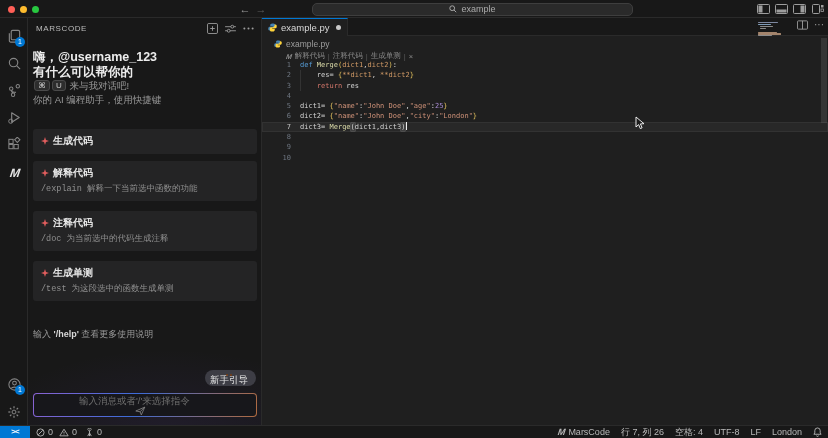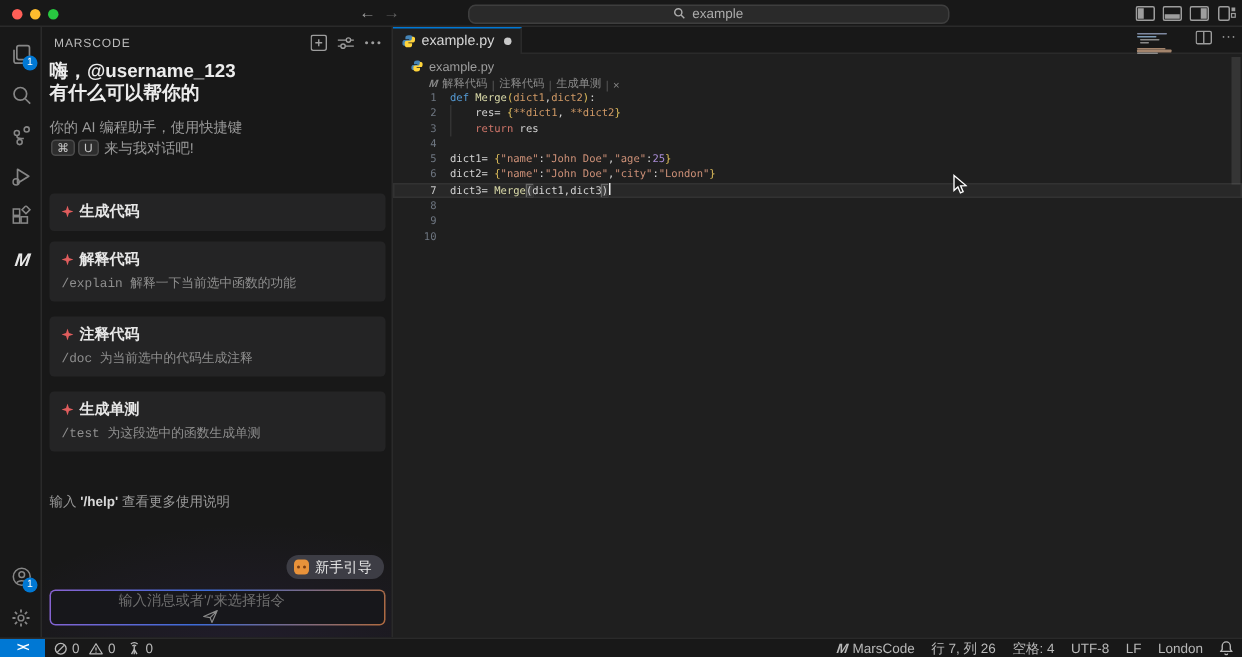--- a/index.html
+++ b/index.html
@@ -29,33 +29,33 @@
   .badge { position:absolute; right:3px; bottom:3px; min-width:10px; height:10px; border-radius:5px;
     background:#0078d4; color:#fff; font-size:7px; line-height:10px; text-align:center; padding:0 1px; }
   .m-logo { font-style:italic; font-weight:bold; font-size:12px; transform:skewX(-8deg); letter-spacing:-1px; }
   
   .sidebar { position:absolute; left:28px; top:18px; width:234px; height:407px; background:#181818;
     border-right:1px solid #2a2a2a; overflow:hidden;
     background-image:radial-gradient(ellipse 260px 120px at 60% 102%, rgba(110,70,210,0.10), transparent 70%); }
   .sb-title { position:absolute; left:8px; top:6px; font-size:8px; letter-spacing:0.6px; color:#bbbbbb; }
   .sb-head-icons { position:absolute; right:6px; top:3px; display:flex; gap:4px; }
   .sb-head-icons .ic { width:14px; height:14px; display:flex; align-items:center; justify-content:center; color:#9d9d9d; }
-  .greeting { position:absolute; left:5px; top:22px; font-size:12.5px; font-weight:bold; color:#ececec; line-height:15px; }
+  .greeting { position:absolute; left:5px; top:32px; font-size:12.5px; font-weight:bold; color:#ececec; line-height:15px; }
   .subtitle { position:absolute; left:5px; top:61px; font-size:9.5px; color:#9a9a9a; line-height:14px; }
   .keycap { display:inline-block; padding:0 3px; height:11px; line-height:10px; font-size:8px; color:#c8c8c8;
     background:#2d2d2d; border:1px solid #4a4a4a; border-radius:3px; margin:0 1px; vertical-align:1px; }
   .cards { position:absolute; left:5px; top:111px; width:224px; }
   .card { background:#242425; border-radius:3px; padding:5px 8px 6px 8px; margin-bottom:10px;font-family:Liberation Mono, monospace; }
   .card:first-child { margin-bottom:7px; }
   .card-title { font-size:10px; font-weight:bold; color:#e6e6e6; display:flex; align-items:center; gap:4px; }
   .card-desc { font-size:8.5px; color:#8f8f8f; margin-top:3px; }
   .hint { position:absolute; left:5px; top:285px; font-size:9px; color:#9a9a9a;margin-top:25px; }
   .hint b { color:#d8d8d8; }
   .onboard { position:absolute; right:5px; top:352px; height:16px; padding:0 8px 0 5px; background:#3d3d45;
-    border-radius:9px; display:flex; align-items:center; gap:4px; font-size:9.5px; color:#e3e3e3; }
+    border-radius:9px; display:flex; align-items:center; gap:4px; font-size:9.5px; color:#e3e3e3;flex-direction:column; }
   .mascot { width:10px; height:10px; border-radius:3px; background:#e8923a; position:relative; }
   .mascot::after { content:""; position:absolute; left:2px; top:4px; width:2px; height:2px; border-radius:50%;
     background:#7a3c10; box-shadow:4px 0 0 #7a3c10; }
   .chat-input-wrap { position:absolute; left:5px; top:375px; width:224px; height:24px; border-radius:4px; padding:1px;
     background:linear-gradient(110deg,#8a63d2,#3d6bd8 45%,#b06a3f 100%); }
   .chat-input-inner { width:100%; height:100%; background:#17171b; border-radius:3px; display:flex; align-items:center;flex-direction:column; }
   .chat-input { flex:1; background:transparent; border:none; outline:none; color:#cfcfcf; font-size:9.5px; padding:0 8px;
     font-family:"Liberation Sans","DejaVu Sans",sans-serif; }
   .chat-input::placeholder { color:#6f6f6f; }
   .send { width:20px; color:#8a8a8a; display:flex; align-items:center; }
@@ -235,25 +235,25 @@
           </svg>
         </span>
     </div>
 
     <div class="greeting">
       <div>嗨，@username_123</div>
       <div>有什么可以帮你的</div>
     </div>
 
     <div class="subtitle">
-      <div>你的 AI 编程助手，使用快捷键</div>
       <div>
         <span class="keycap">⌘</span><span class="keycap">U</span>
         <span>来与我对话吧!</span>
       </div>
+      <div>你的 AI 编程助手，使用快捷键</div>
     </div>
 
     <div class="cards" id="cards">
         <div class="card">
           <div class="card-title">
             <svg width="8" height="8" viewBox="0 0 10 10">
               <path d="M5 0 L6.2 3.8 L10 5 L6.2 6.2 L5 10 L3.8 6.2 L0 5 L3.8 3.8 Z" fill="#e05d5d"></path>
             </svg>
             <span>生成代码</span>
           </div>

